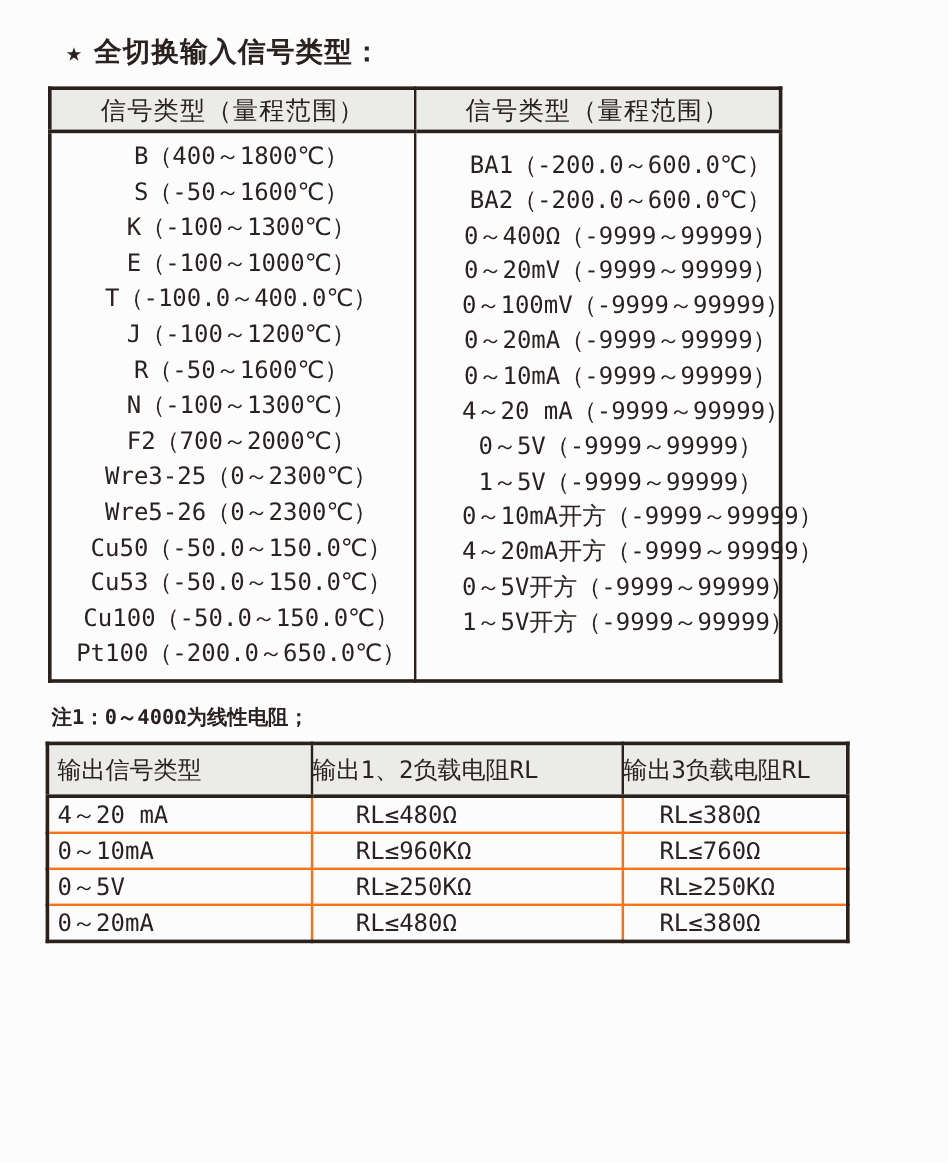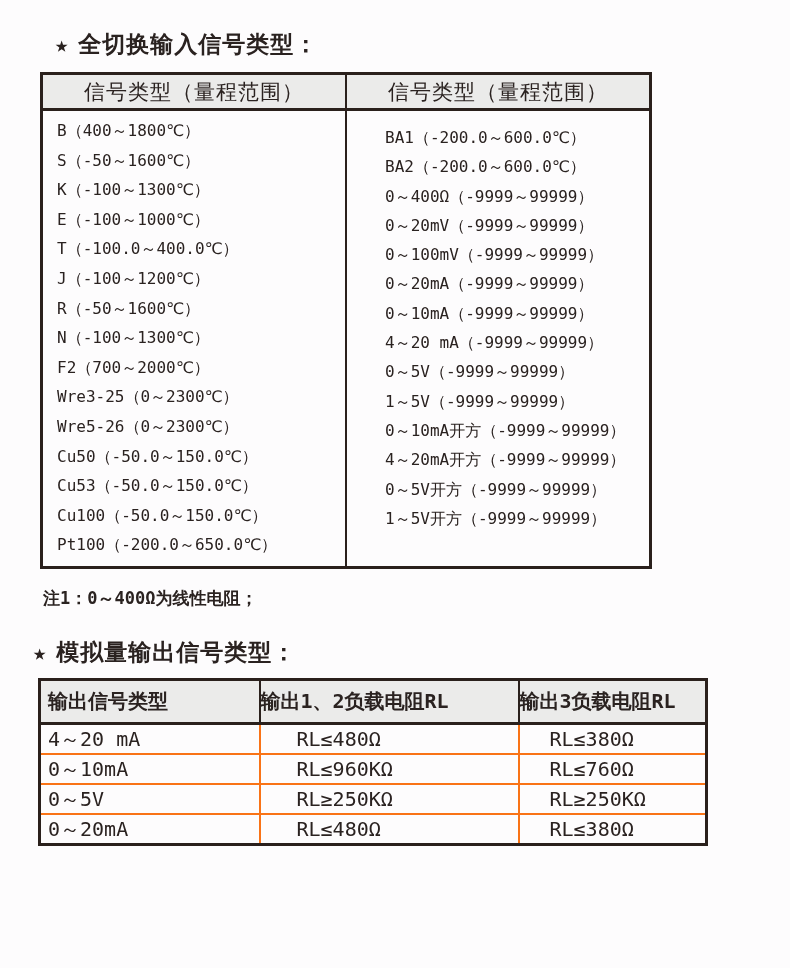--- a/index.html
+++ b/index.html
@@ -26,21 +26,22 @@
     table-layout:fixed;
   }
   table.t1 th {
     height:36px; background:#ebebea;
     border:2px solid #2a201c; border-bottom:3px solid #2a201c;
     font-size:21px; font-weight:normal; text-align:center;
     letter-spacing:1px;
   }
   table.t1 td {
     vertical-align:top; border:2px solid #2a201c;
-    font-size:16px;
+    font-size:20px;
+    text-align:center;
   }
   table.t1 td.c1 { width:341px; padding:5px 0 6px 14px; }
   table.t1 td.c2 { padding:12px 0 0 38px; }
   table.t1 .line { line-height:29.6px; white-space:nowrap; }
   table.t1 td.c2 .line { line-height:29.3px; }
 
   
   .note {
     margin-left:43px; font-size:17px; font-weight:bold;
     white-space:nowrap; line-height:22px;
@@ -50,21 +51,21 @@
 
   
   table.t2 {
     margin:9px 0 0 38px; width:667px;
     border-collapse:collapse; border:3px solid #2a201c;
     table-layout:fixed; font-size:20px;
   }
   table.t2 th {
     height:44px; background:#ebebea;
     border:2px solid #2a201c; border-bottom:3px solid #2a201c;
-    font-size:20px; font-weight:bold; white-space:nowrap;
+    font-size:20px; font-weight:normal; white-space:nowrap;
   }
   table.t2 col.w1 { width:220px; }
   table.t2 col.w2 { width:259px; }
   table.t2 col.w3 { width:188px; }
   table.t2 th.h1 { text-align:left; padding-left:7px; }
   table.t2 th.h2, table.t2 th.h3 { text-align:left; }
   table.t2 td {
     border:2px solid #f97316; height:28px; line-height:28px;
     white-space:nowrap; padding:0;
   }
@@ -122,23 +123,20 @@
           <div class="line">4～20mA开方（-9999～99999）</div>
           <div class="line">0～5V开方（-9999～99999）</div>
           <div class="line">1～5V开方（-9999～99999）</div>
         </td>
       </tr>
     </tbody>
   </table>
 
   <div class="note" id="note-1">注1：0～400Ω为线性电阻；</div>
 
-  <div class="sec-title" id="title-output">
-    <span class="star">★</span><span>模拟量输出信号类型：</span>
-  </div>
 
   <table class="t2">
     <colgroup>
         <col class="w1">
         <col class="w2">
         <col class="w3">
       </colgroup>
     <thead>
       <tr>
         <th class="h1">输出信号类型</th>

